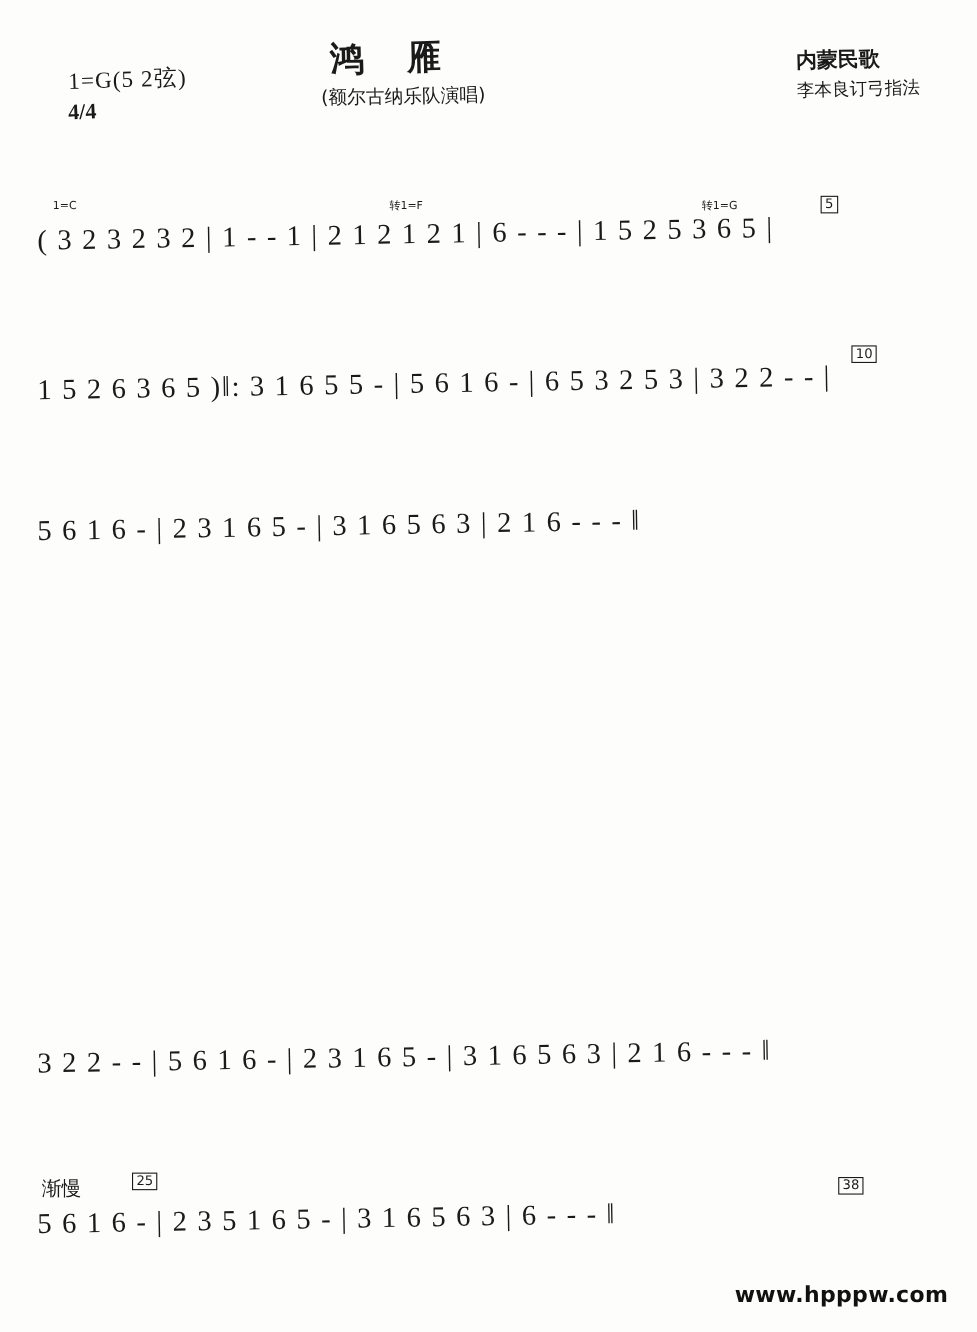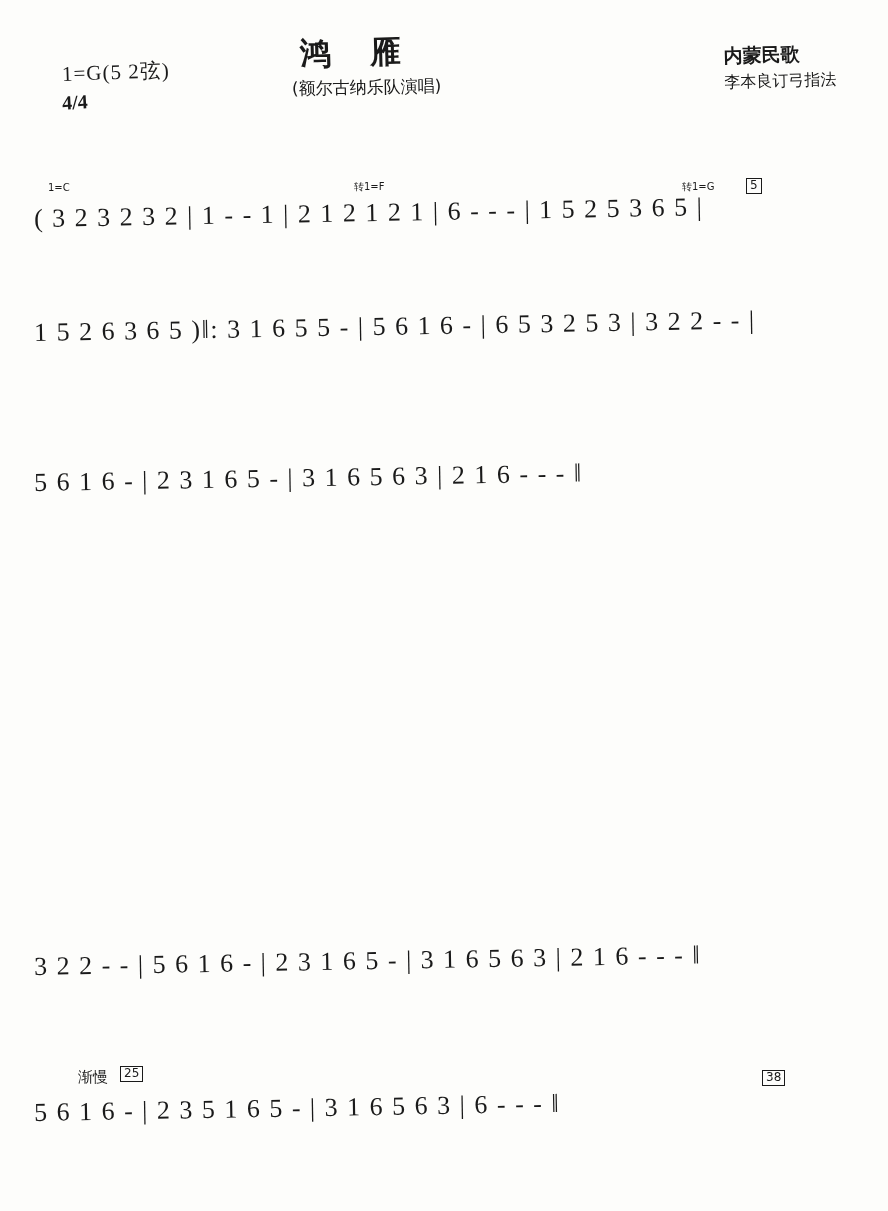--- a/index.html
+++ b/index.html
@@ -138,45 +138,49 @@
 
   <div class="credit">
     <div>内蒙民歌</div>
     <div class="line2">李本良订弓指法</div>
   </div>
 
   <div class="system" style="top:182px">
     <div class="marks">
       <span class="mark" style="left:14px; top:0">1=C</span>
       <span class="mark" style="left:320px; top:-2px">转1=F</span>
-      <span class="mark" style="left:648px; top:-2px">转1=G</span>
+      <span class="mark" style="left:604px; top:-2px">转1=G</span>
       <span class="boxnum" style="left:712px; top:-4px">5</span>
     </div>
     <div class="notes">( 3 2  3 2  3  2 | 1 - - 1 | 2 1 2 1  2 1 | 6 - - - | 1 5  2 5  3  6 5 |</div>
   </div>
 
   <div class="system" style="top:318px">
+    <div class="marks">
+      <span class="boxnum" style="left:740px; top:-4px">10</span>
+    </div>
     <div class="notes">1 5  2 6  3  6 5 )‖: 3  1 6 5  5 - | 5 6 1  6 - | 6  5 3  2 5 3 | 3 2  2 - - |</div>
   </div>
 
   <div class="system" style="top:446px">
     <div class="marks"></div>
     <div class="notes">5  6 1  6 - | 2 3  1 6  5 - | 3  1 6  5 6  3 | 2 1  6 - - - ‖</div>
   </div>
 
 
 
 
   <div class="system" style="top:952px">
     <div class="notes">3 2  2 - - | 5  6 1  6 - | 2 3  1 6  5 - | 3  1 6  5 6  3 | 2 1  6 - - - ‖</div>
   </div>
 
   <div class="system" style="top:1076px">
     <div class="marks">
-      <span class="mark" style="left:4px; top:-8px; font-size:15px;margin-left:40px;">渐慢</span>
+      <span class="mark" style="left:4px; top:-8px; font-size:18px;">渐慢</span>
       <span class="boxnum" style="left:86px; top:-10px">25</span>
       <span class="boxnum" style="left:728px; top:-6px">38</span>
     </div>
     <div class="notes">5  6 1  6 - | 2 3 5  1 6  5 - | 3  1 6  5 6  3 | 6 - - - ‖</div>
   </div>
 
+  <div class="watermark">www.hpppw.com</div>
 
 </div>
 
 </body></html>

